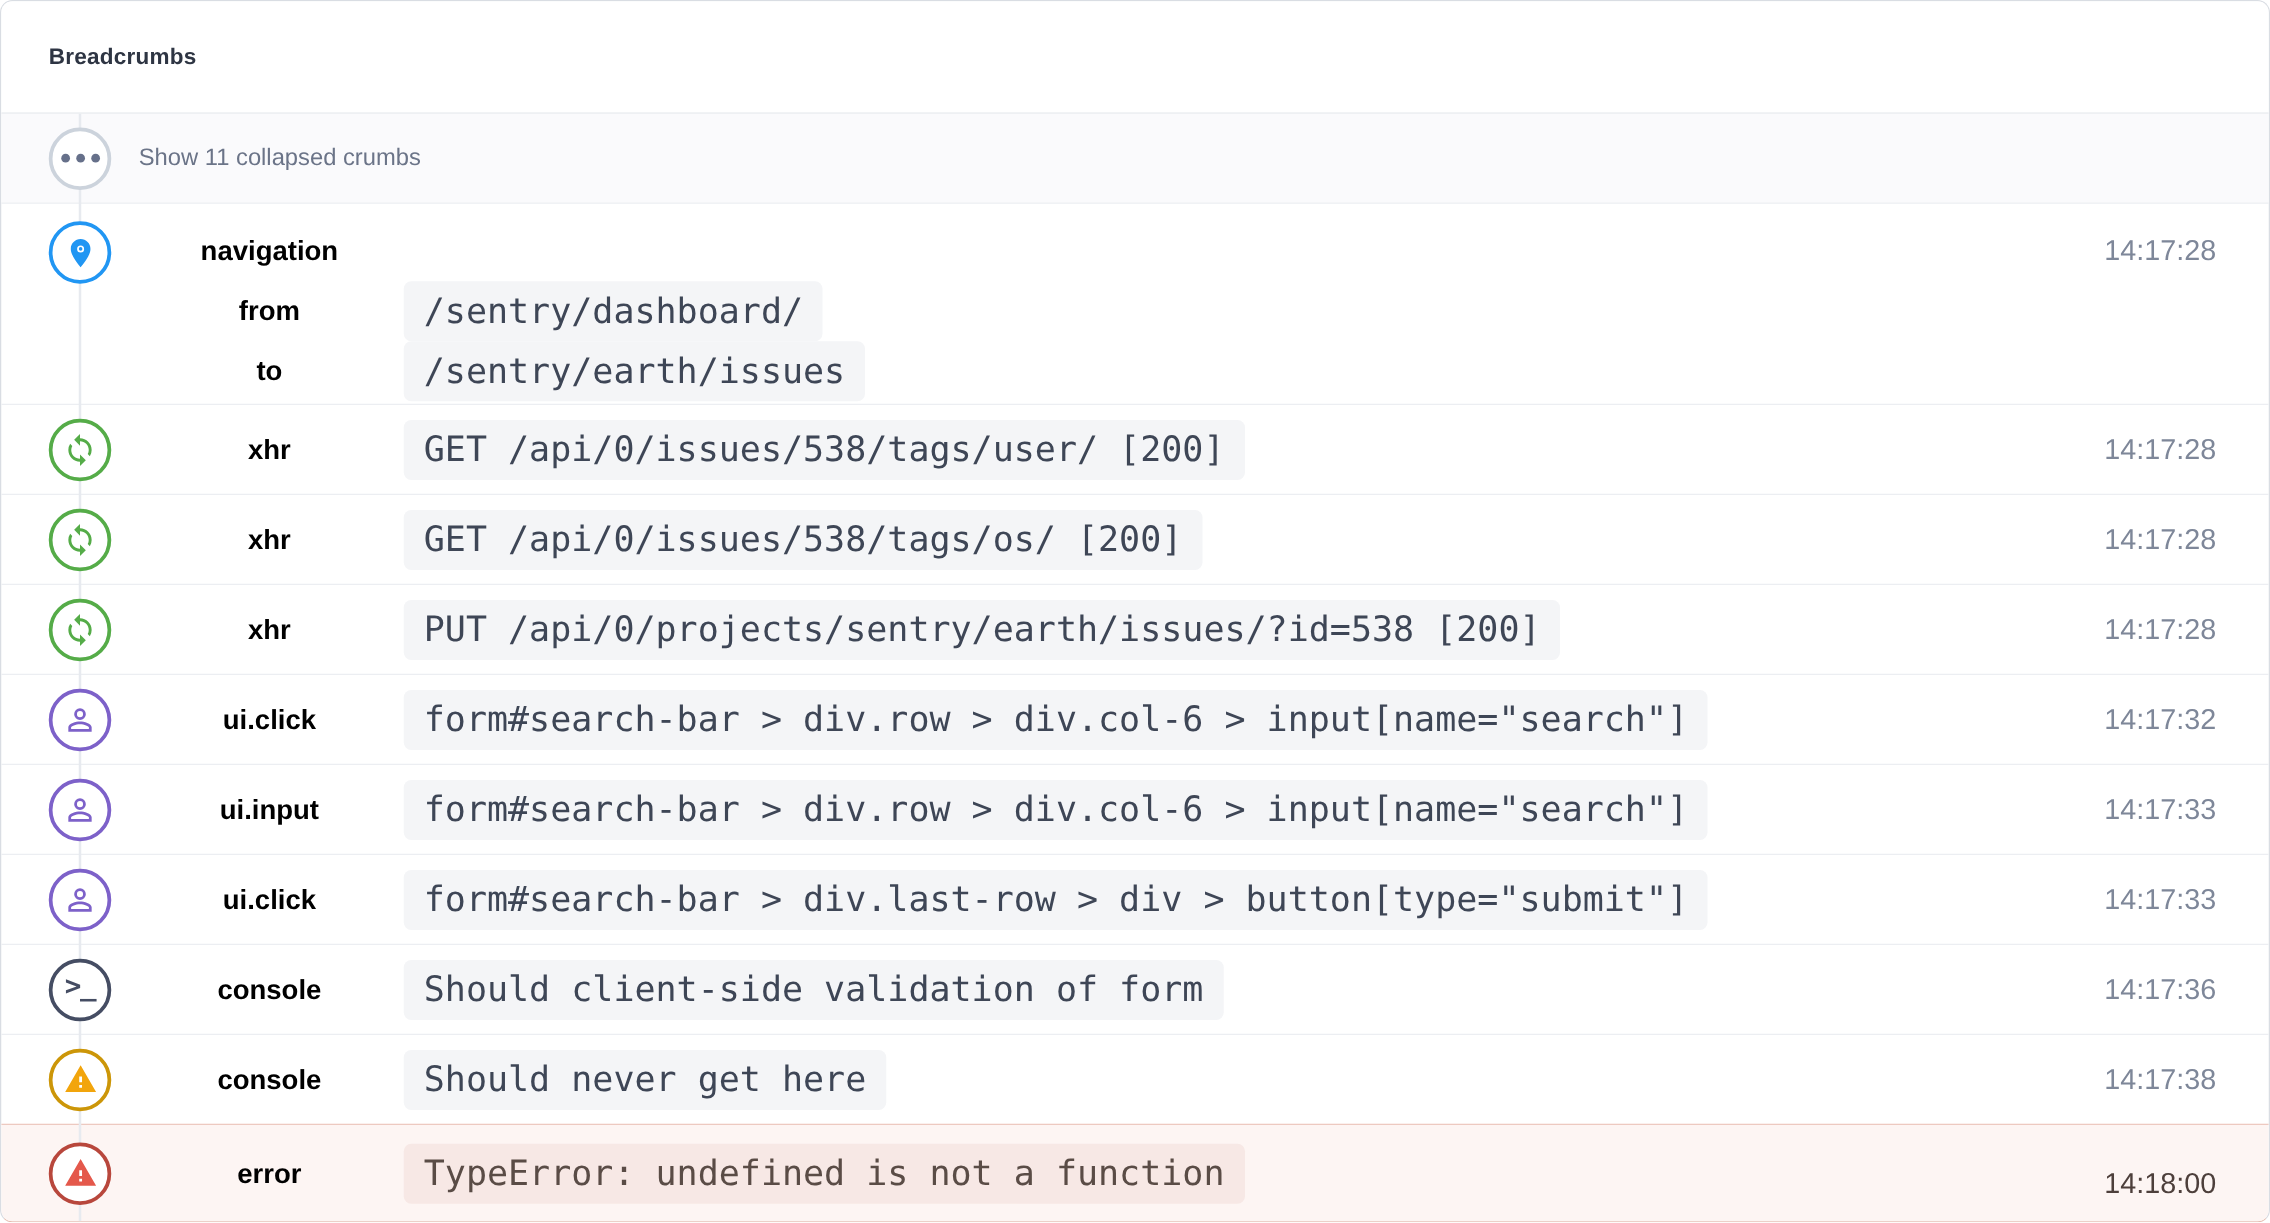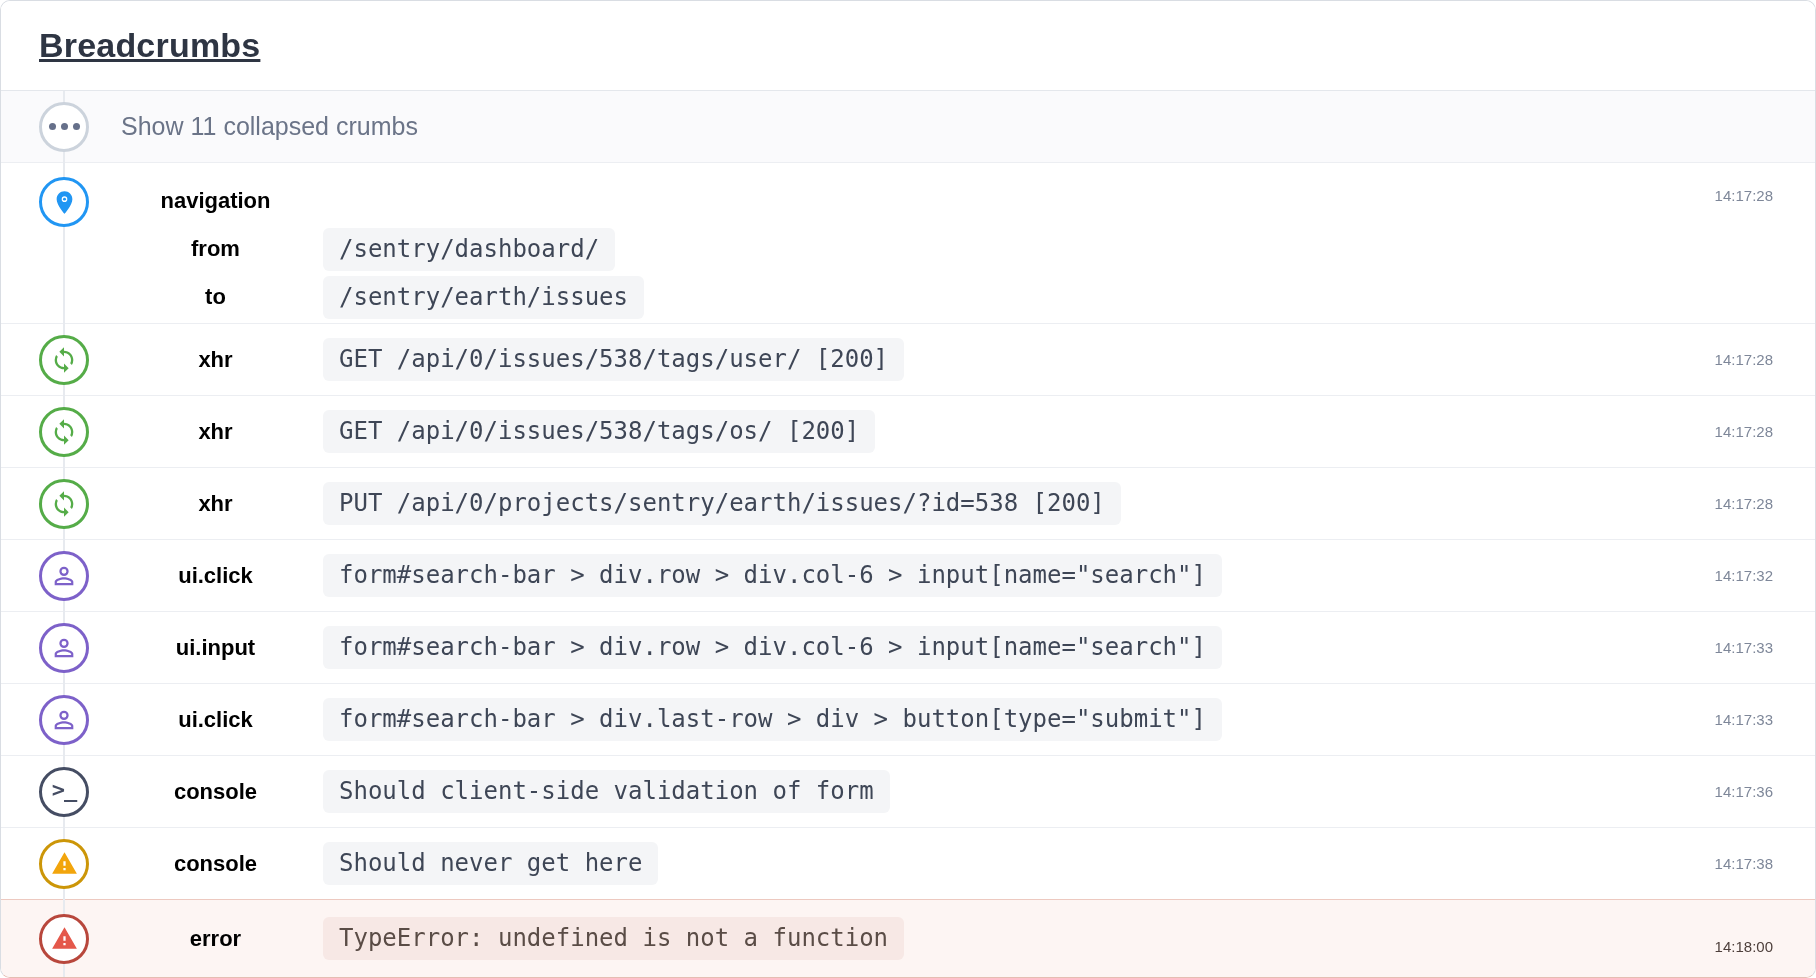--- a/index.html
+++ b/index.html
@@ -15,21 +15,21 @@
     display:flex; flex-direction:column;
   }
 
   .panel-header {
     height:90px; flex:none;
     display:flex; align-items:center;
     padding-left:38px;
     border-bottom:1px solid #E4E7EC;
     background:#ffffff;
   }
-  .panel-title { font-size:34px; font-weight:700; color:#2E3543; letter-spacing:.2px;text-decoration:underline; }
+  .panel-title { font-size:18px; font-weight:700; color:#2E3543; letter-spacing:.2px; }
 
   .crumb-list { flex:1; display:flex; flex-direction:column; position:relative; }
 
   .timeline-line {
     position:absolute; left:62px; top:0; bottom:0; width:2px;
     background:#E7EAEF; z-index:1;
   }
 
   .crumb-row {
     display:flex; align-items:center;
@@ -59,41 +59,41 @@
     white-space:nowrap;
     text-align:center;
   }
 
   .crumb-chip {
     display:inline-block;
     background:#F4F5F7;
     border-radius:6px;
     padding:7px 16px 8px;
     font-family:"DejaVu Sans Mono", monospace;
-    font-size:24px; color:#3E4656;
+    font-size:28px; color:#3E4656;
     white-space:nowrap;
   }
 
   .crumb-time {
     margin-left:auto; flex:none;
-    font-size:15px; color:#7E8799;
+    font-size:23px; color:#7E8799;
     padding-left:20px;
     text-align:center;
   }
 
   
   .collapsed-row {
     height:71px; flex:none;
     display:flex; align-items:center;
     padding:0 42px 0 38px;
     background:#FAFAFC;
     position:relative;
     cursor:pointer;
   }
-  .collapsed-label { margin-left:32px; font-size:25px; color:#6B7488; }
+  .collapsed-label { margin-left:22px; font-size:19px; color:#6B7488; }
   .dots { display:flex; gap:5px; align-items:center; }
   .dots i { display:block; width:7px; height:7px; border-radius:50%; background:#66708A; }
 
   
   .crumb-row.multiline { height:161px; align-items:flex-start; padding-top:14px; }
   .crumb-row.multiline .crumb-body { display:block; }
   .crumb-row.multiline .line { display:flex; align-items:center; height:48px; }
   .crumb-row.multiline .crumb-time { margin-top:10px; }
 
   

